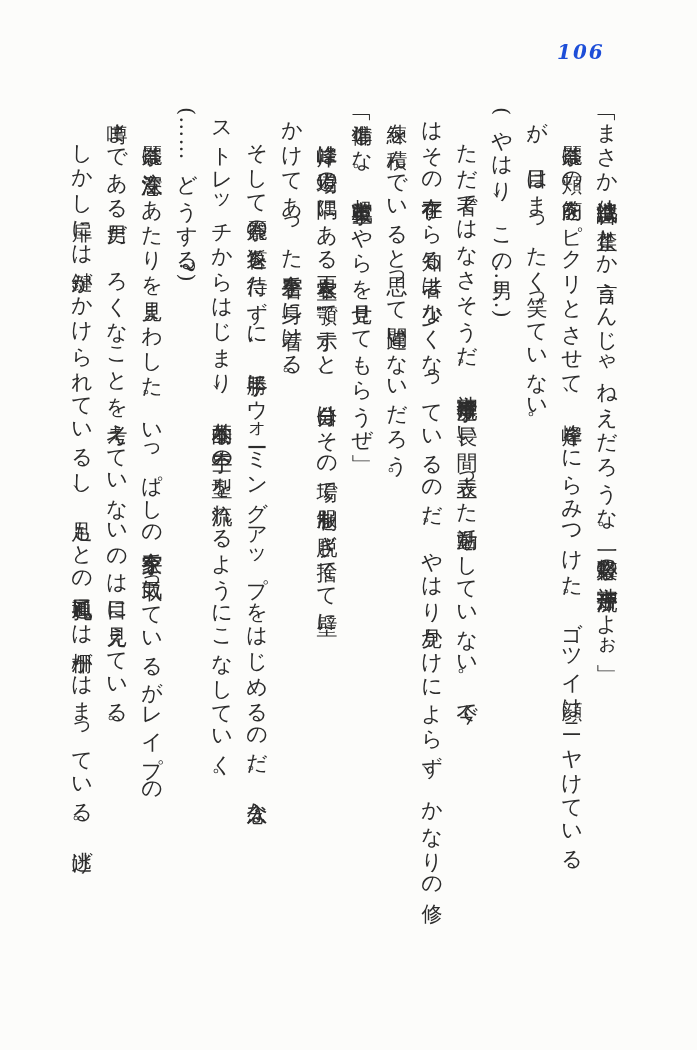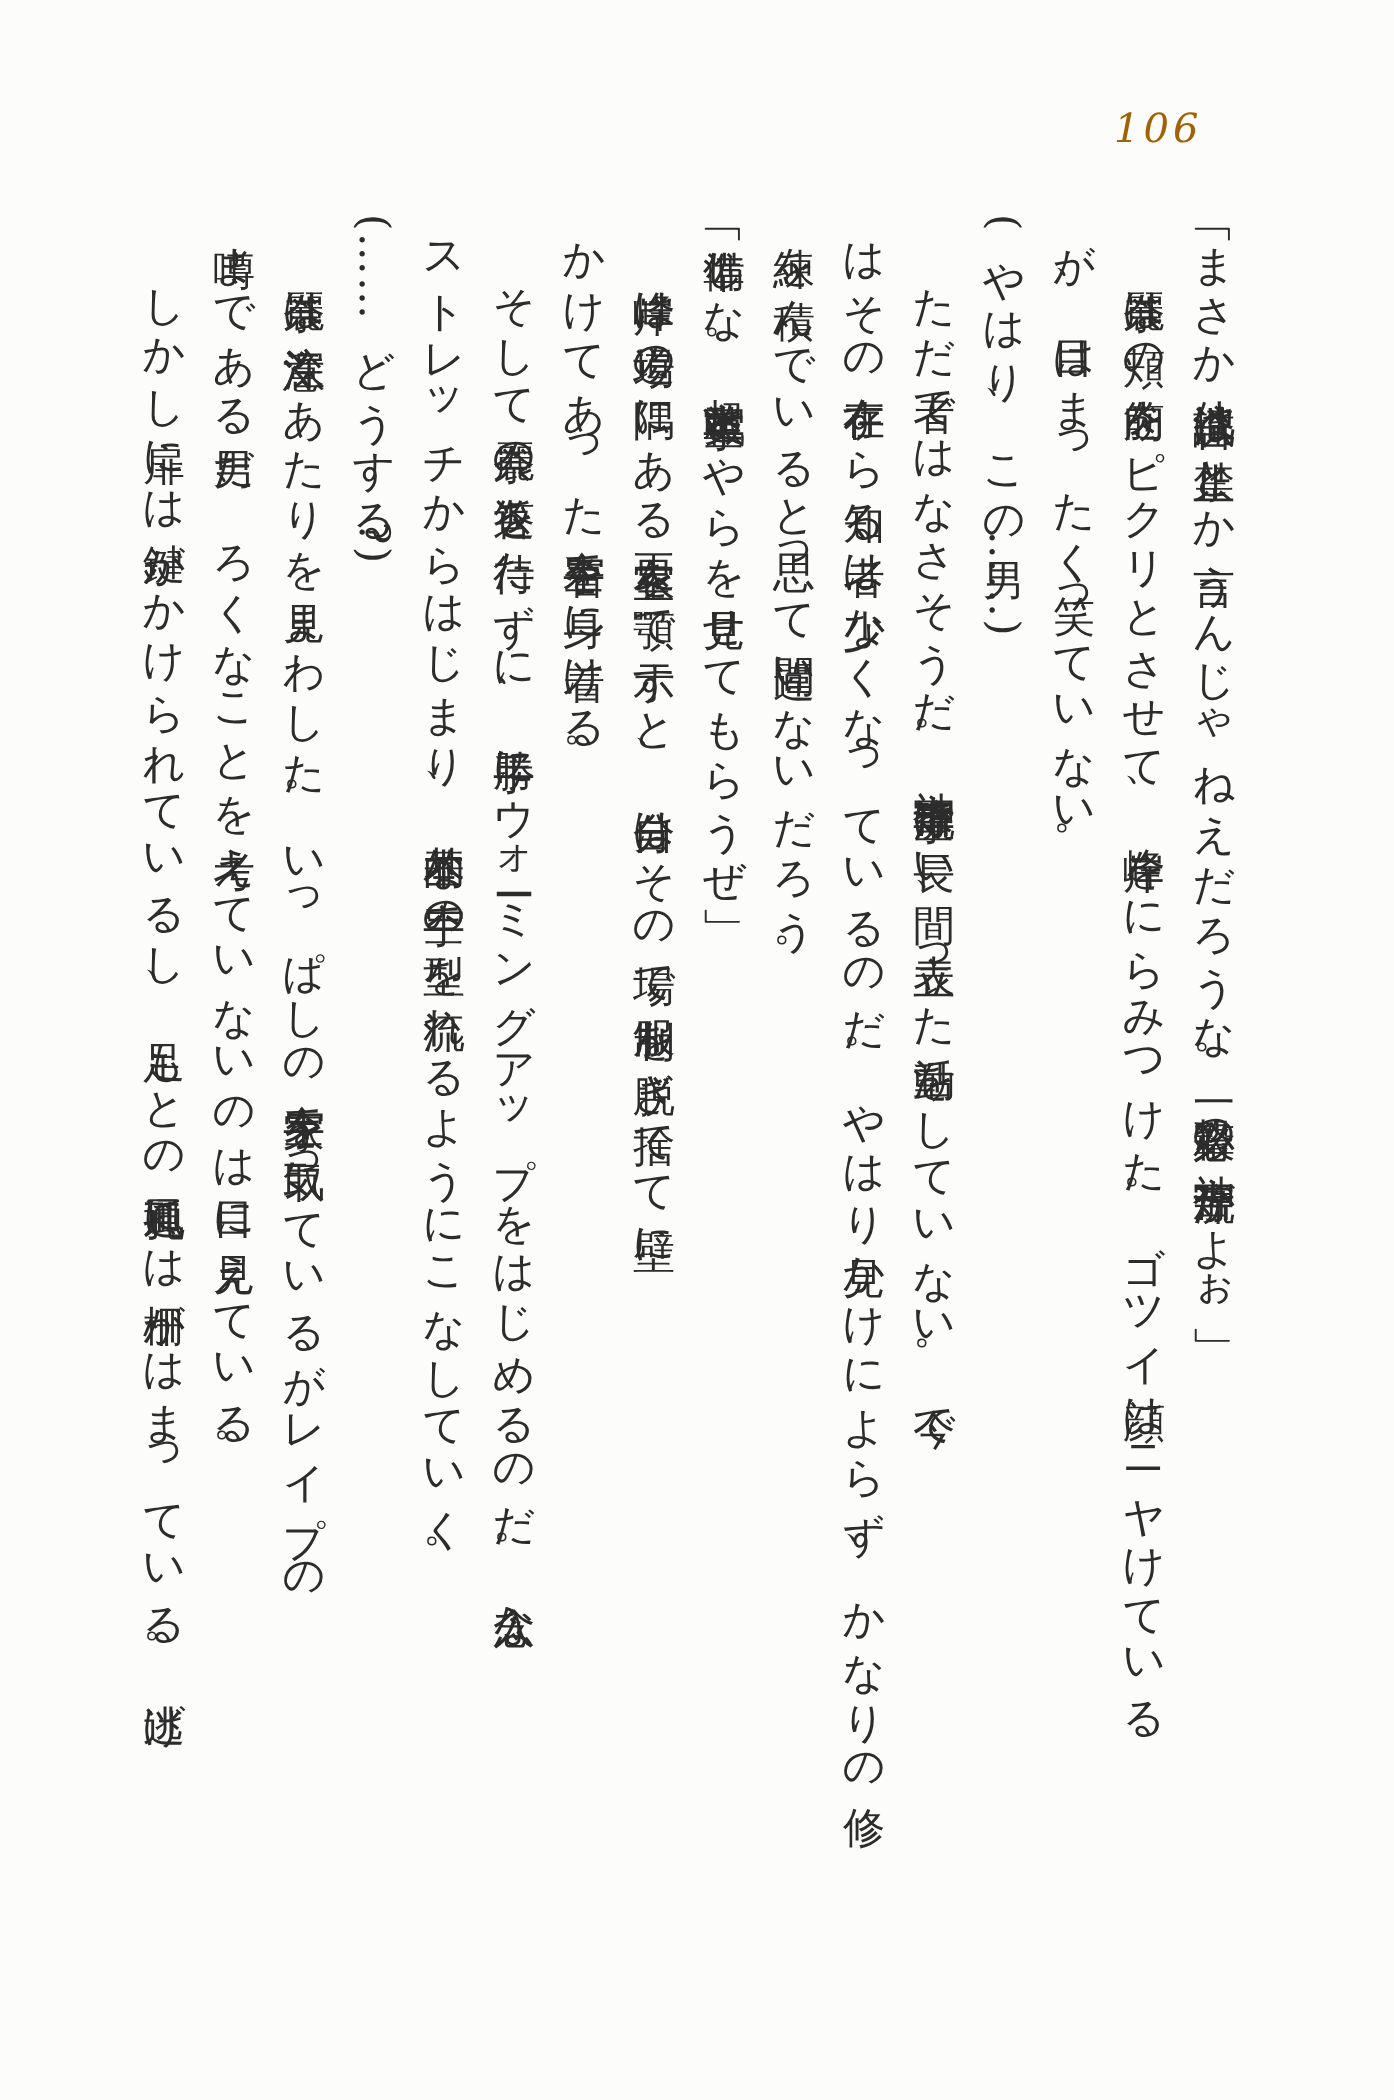--- a/index.html
+++ b/index.html
@@ -10,26 +10,27 @@
   .page {
     position: relative;
     width: 697px;
     height: 1050px;
     background: #fcfcfa;
     overflow: hidden;
     font-family: "DejaVu Serif", "Liberation Serif", serif;
   }
   .page-number {
     position: absolute;
-    top: 52px;
+    top: 40px;
     left: 557px;
     font-size: 20px;
     font-style: italic;
     letter-spacing: 2px;
-    color: #a16207;
+    color: #1d4ed8;
+    font-weight: bold;
   }
   .text-area {
     position: absolute;
     top: 107px;
     right: 73px;
     width: 561px;
     height: 846px;
     writing-mode: vertical-rl;
     text-orientation: mixed;
     font-size: 21px;

